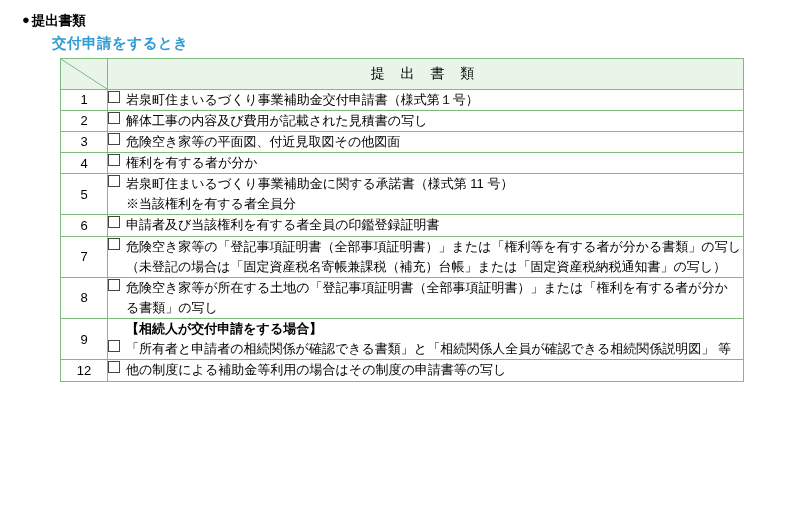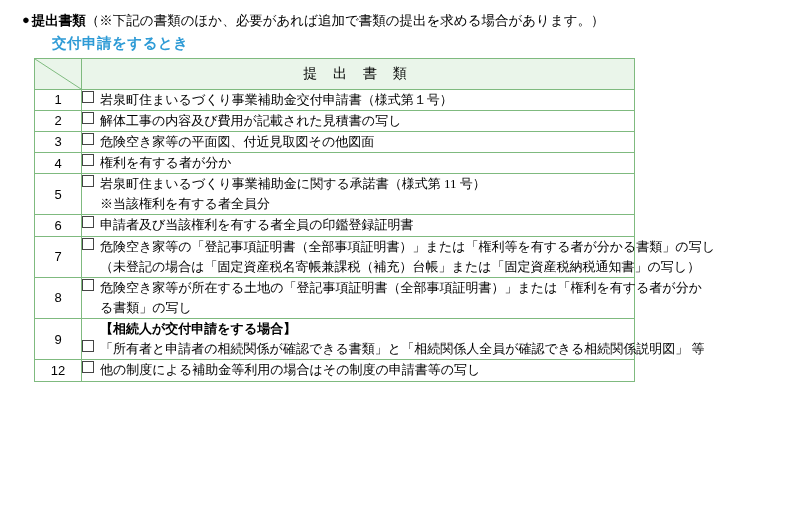--- a/index.html
+++ b/index.html
@@ -42,22 +42,22 @@
   }
   .subheading {
     color: #2e9bd6;
     font-weight: bold;
     font-size: 14.5px;
     margin: 0 0 5px 38px;
     letter-spacing: 0.5px;
   }
   table.doc-table {
     border-collapse: collapse;
-    width: 601px;
-    margin-left: 20px;
+    width: 684px;
+    margin-left: 46px;
     table-layout: fixed;
   }
   table.doc-table td, table.doc-table th {
     border: 1px solid #7fba7f;
     padding: 0;
     vertical-align: middle;
   }
   .col-no {
     width: 46px;
     text-align: center;
@@ -99,38 +99,36 @@
     width: 10px;
     height: 10px;
     border: 1px solid #444;
     margin-right: 6px;
     vertical-align: 1px;
     background: #fff;
   }
   .line {
     display: block;
     white-space: nowrap;
-    font-family: Liberation Serif, serif;
   }
   .line.indent {
     padding-left: 18px;
   }
   .bold {
     font-weight: bold;
   }
 </style>
 </head>
 <body>
 
 <div class="page">
 
   <div class="heading-row">
     <span class="bullet">●</span>
     <span class="heading-main">提出書類</span>
-    <span class="heading-note">（※下記の書類のほか、必要があれば追加で書類の提出を求める場合があります。）</span>
   </div>
 
   <div class="subheading">交付申請をするとき</div>
 
   <table class="doc-table">
     <thead>
       <tr>
         <td class="col-no hdr-corner">
           <svg viewBox="0 0 46 30" preserveAspectRatio="none" aria-hidden="true">
             <line x1="0" y1="0" x2="46" y2="30" stroke="#7fba7f" stroke-width="1"></line>

